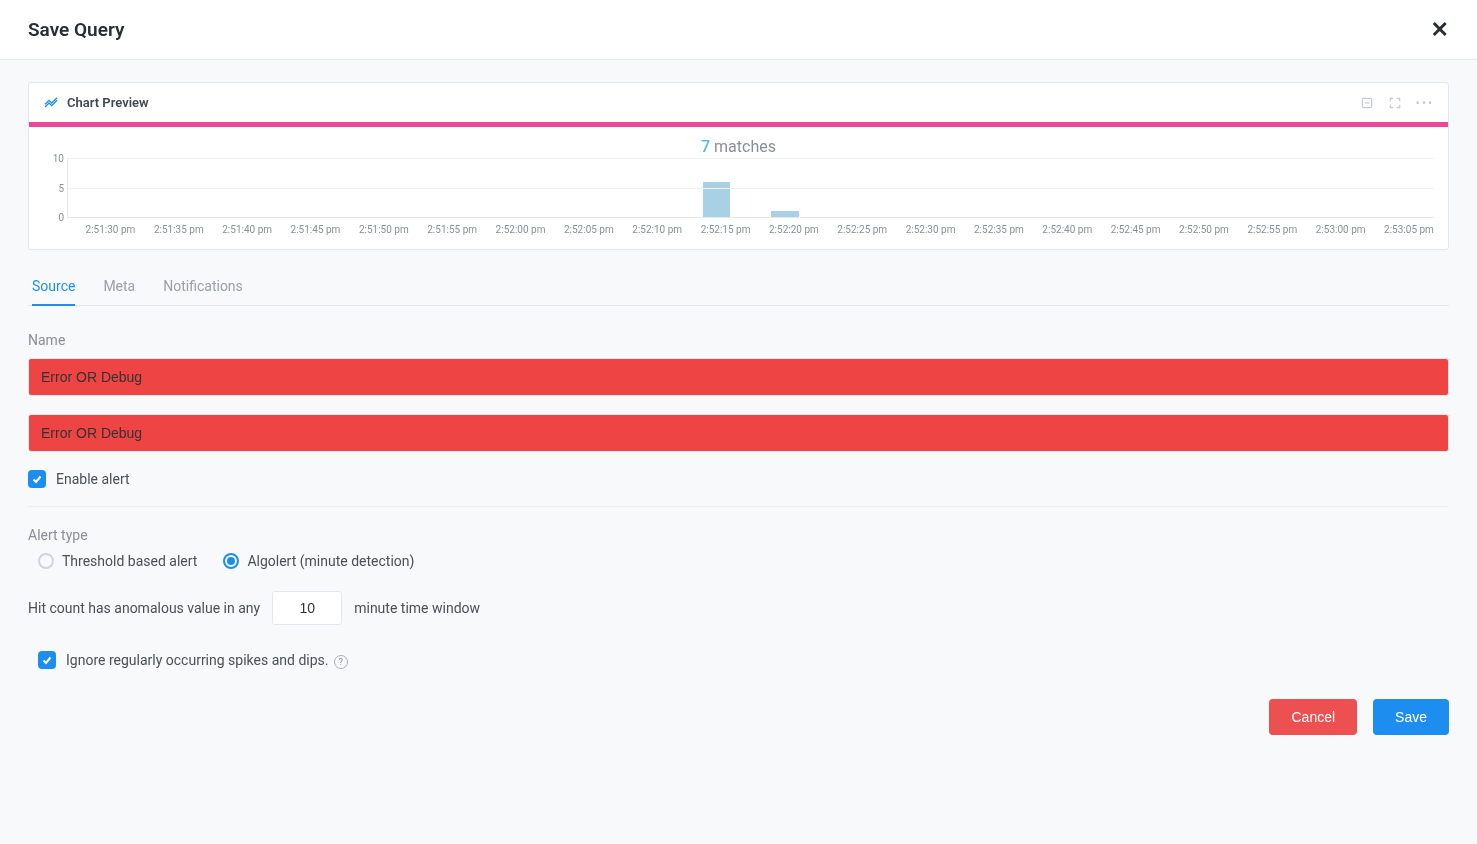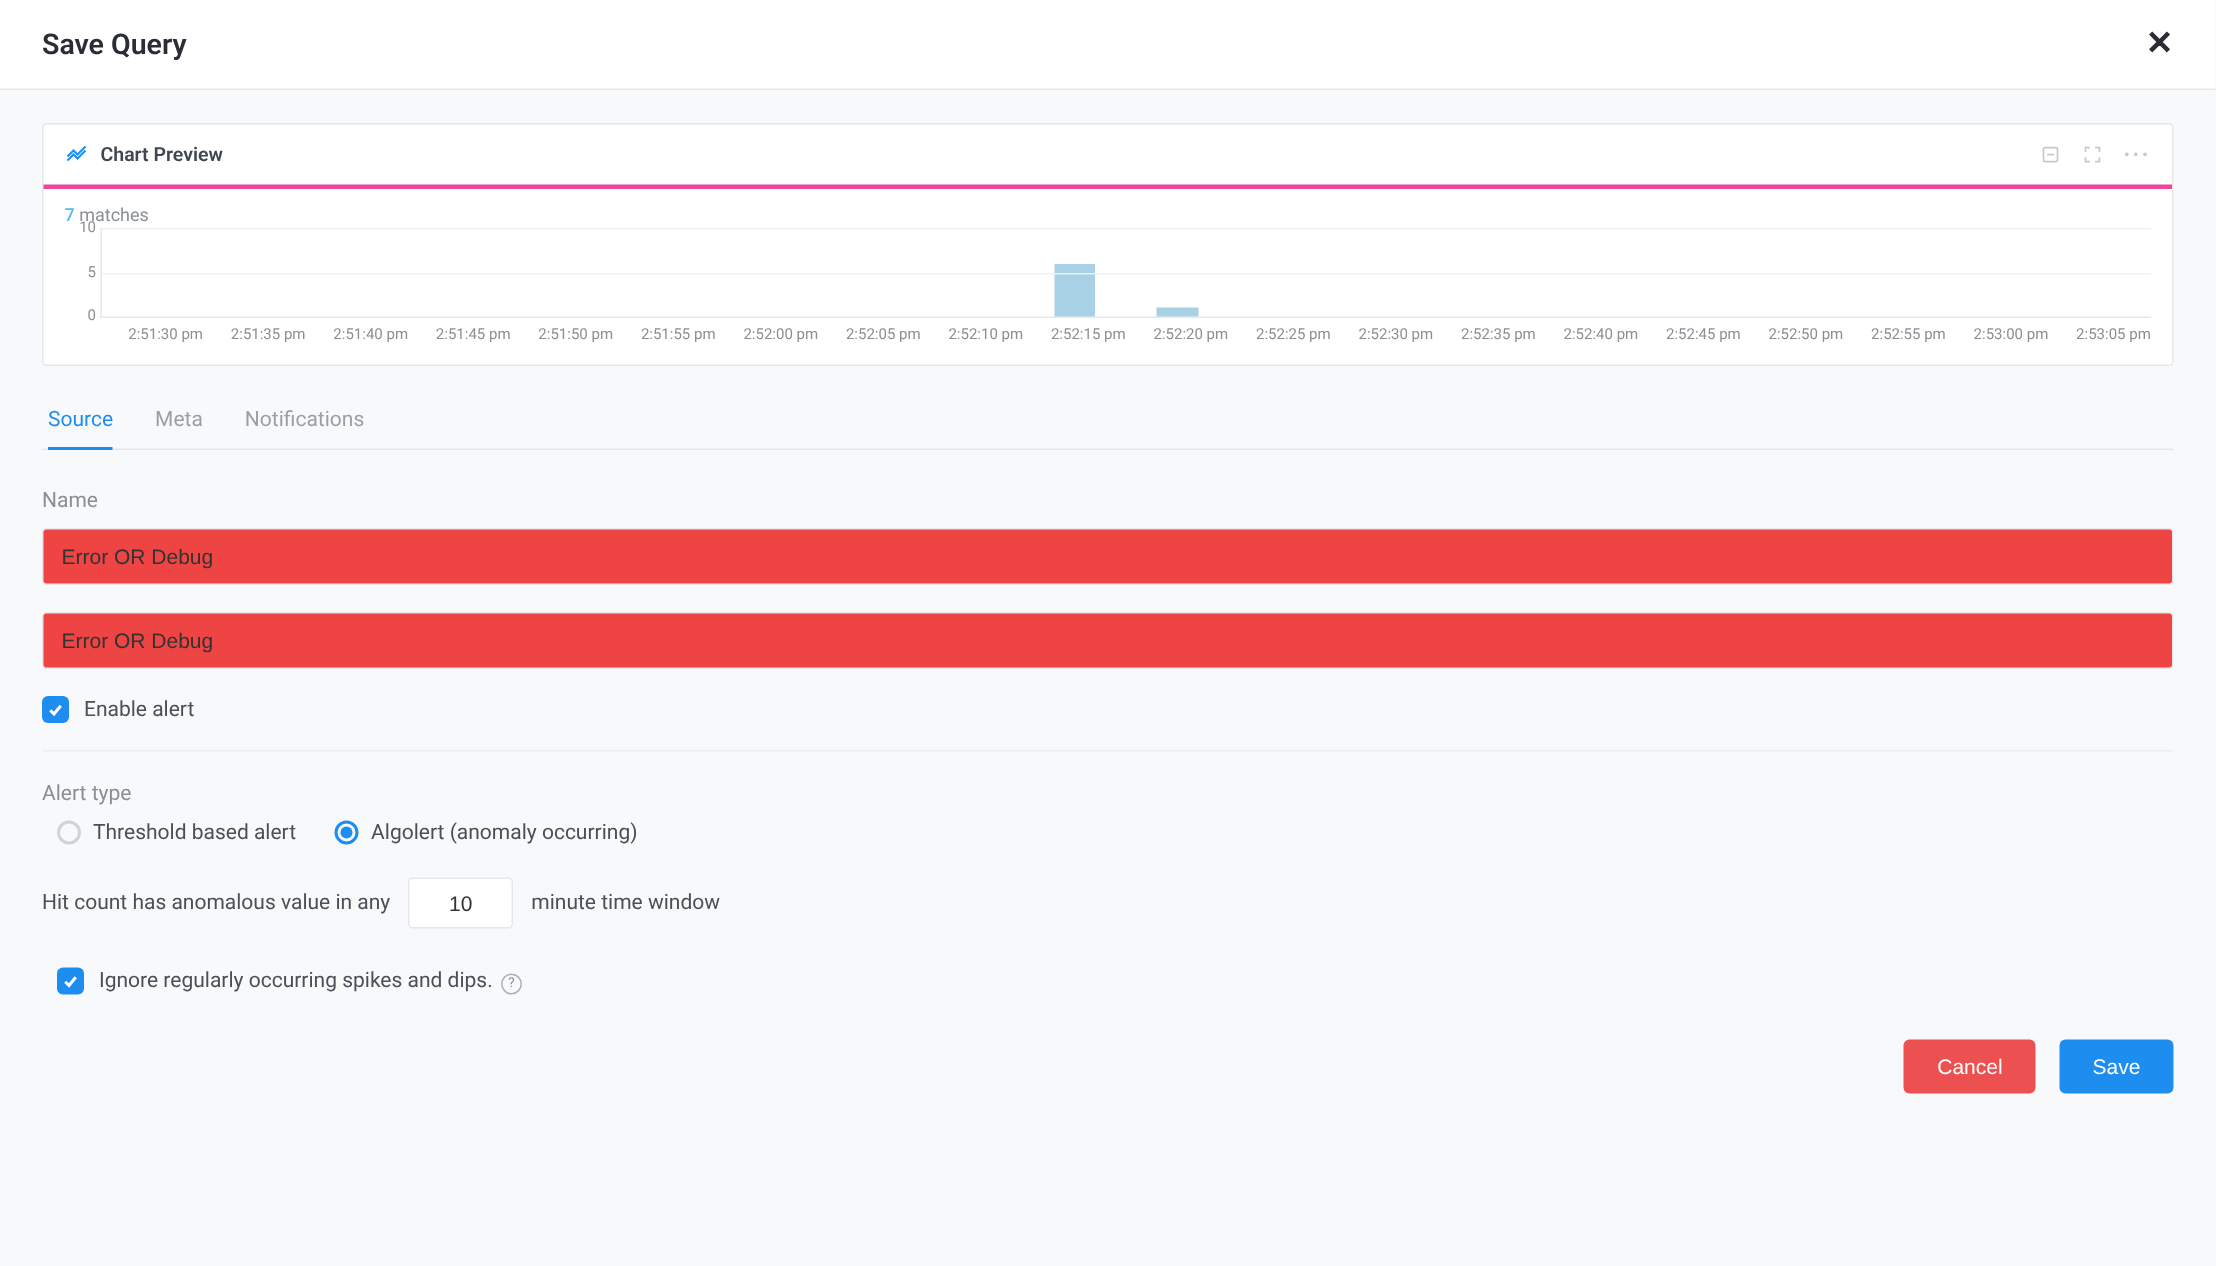--- a/index.html
+++ b/index.html
@@ -36,41 +36,41 @@
       background: #fff;
       border: 1px solid #e5e7eb;
       border-radius: 3px;
       margin-bottom: 28px;
     }
     .chart-header {
       display: flex;
       align-items: center;
       justify-content: space-between;
       padding: 10px 14px;
-      border-bottom: 3px solid #ec4899;
+      border-bottom: 5px solid #ec4899;
     }
     .chart-title-wrap {
       display: flex;
       align-items: center;
       gap: 8px;
     }
     .chart-title-wrap svg { width: 16px; height: 16px; }
     .chart-title {
       font-weight: 600;
       font-size: 13px;
       color: #404751;
     }
     .chart-actions { display: flex; align-items: center; gap: 14px; }
     .chart-actions span { color: #c4c9ce; cursor: pointer; }
     .chart-actions svg { width: 14px; height: 14px; display:block; }
 
     .chart-body { padding: 10px 14px 14px; position: relative; }
     .matches {
-      text-align: left;
-      font-size: 12px;
+      text-align: center;
+      font-size: 16px;
       color: #8a8f96;
       margin-bottom: 2px;
     }
     .matches .num { color: #57bde8; font-weight: 500; }
 
     .plot-area {
       position: relative;
       height: 60px;
       margin-left: 24px;
       border-left: 1px solid #e5e7eb;
@@ -385,21 +385,21 @@
     <hr class="hr">
 
     <label class="field-label">Alert type</label>
     <div class="radio-row">
       <div class="radio-option">
         <div class="radio" id="radio-threshold"></div>
         <span class="radio-label">Threshold based alert</span>
       </div>
       <div class="radio-option">
         <div class="radio selected" id="radio-algolert"></div>
-        <span class="radio-label">Algolert (anomaly occurring)</span>
+        <span class="radio-label">Algolert (minute detection)</span>
       </div>
     </div>
 
     <div class="condition-row">
       <span>Hit count has anomalous value in any</span>
       <input class="small-input" type="text" value="10" style="">
       <span>minute time window</span>
     </div>
 
     <div class="checkbox-row indent">

